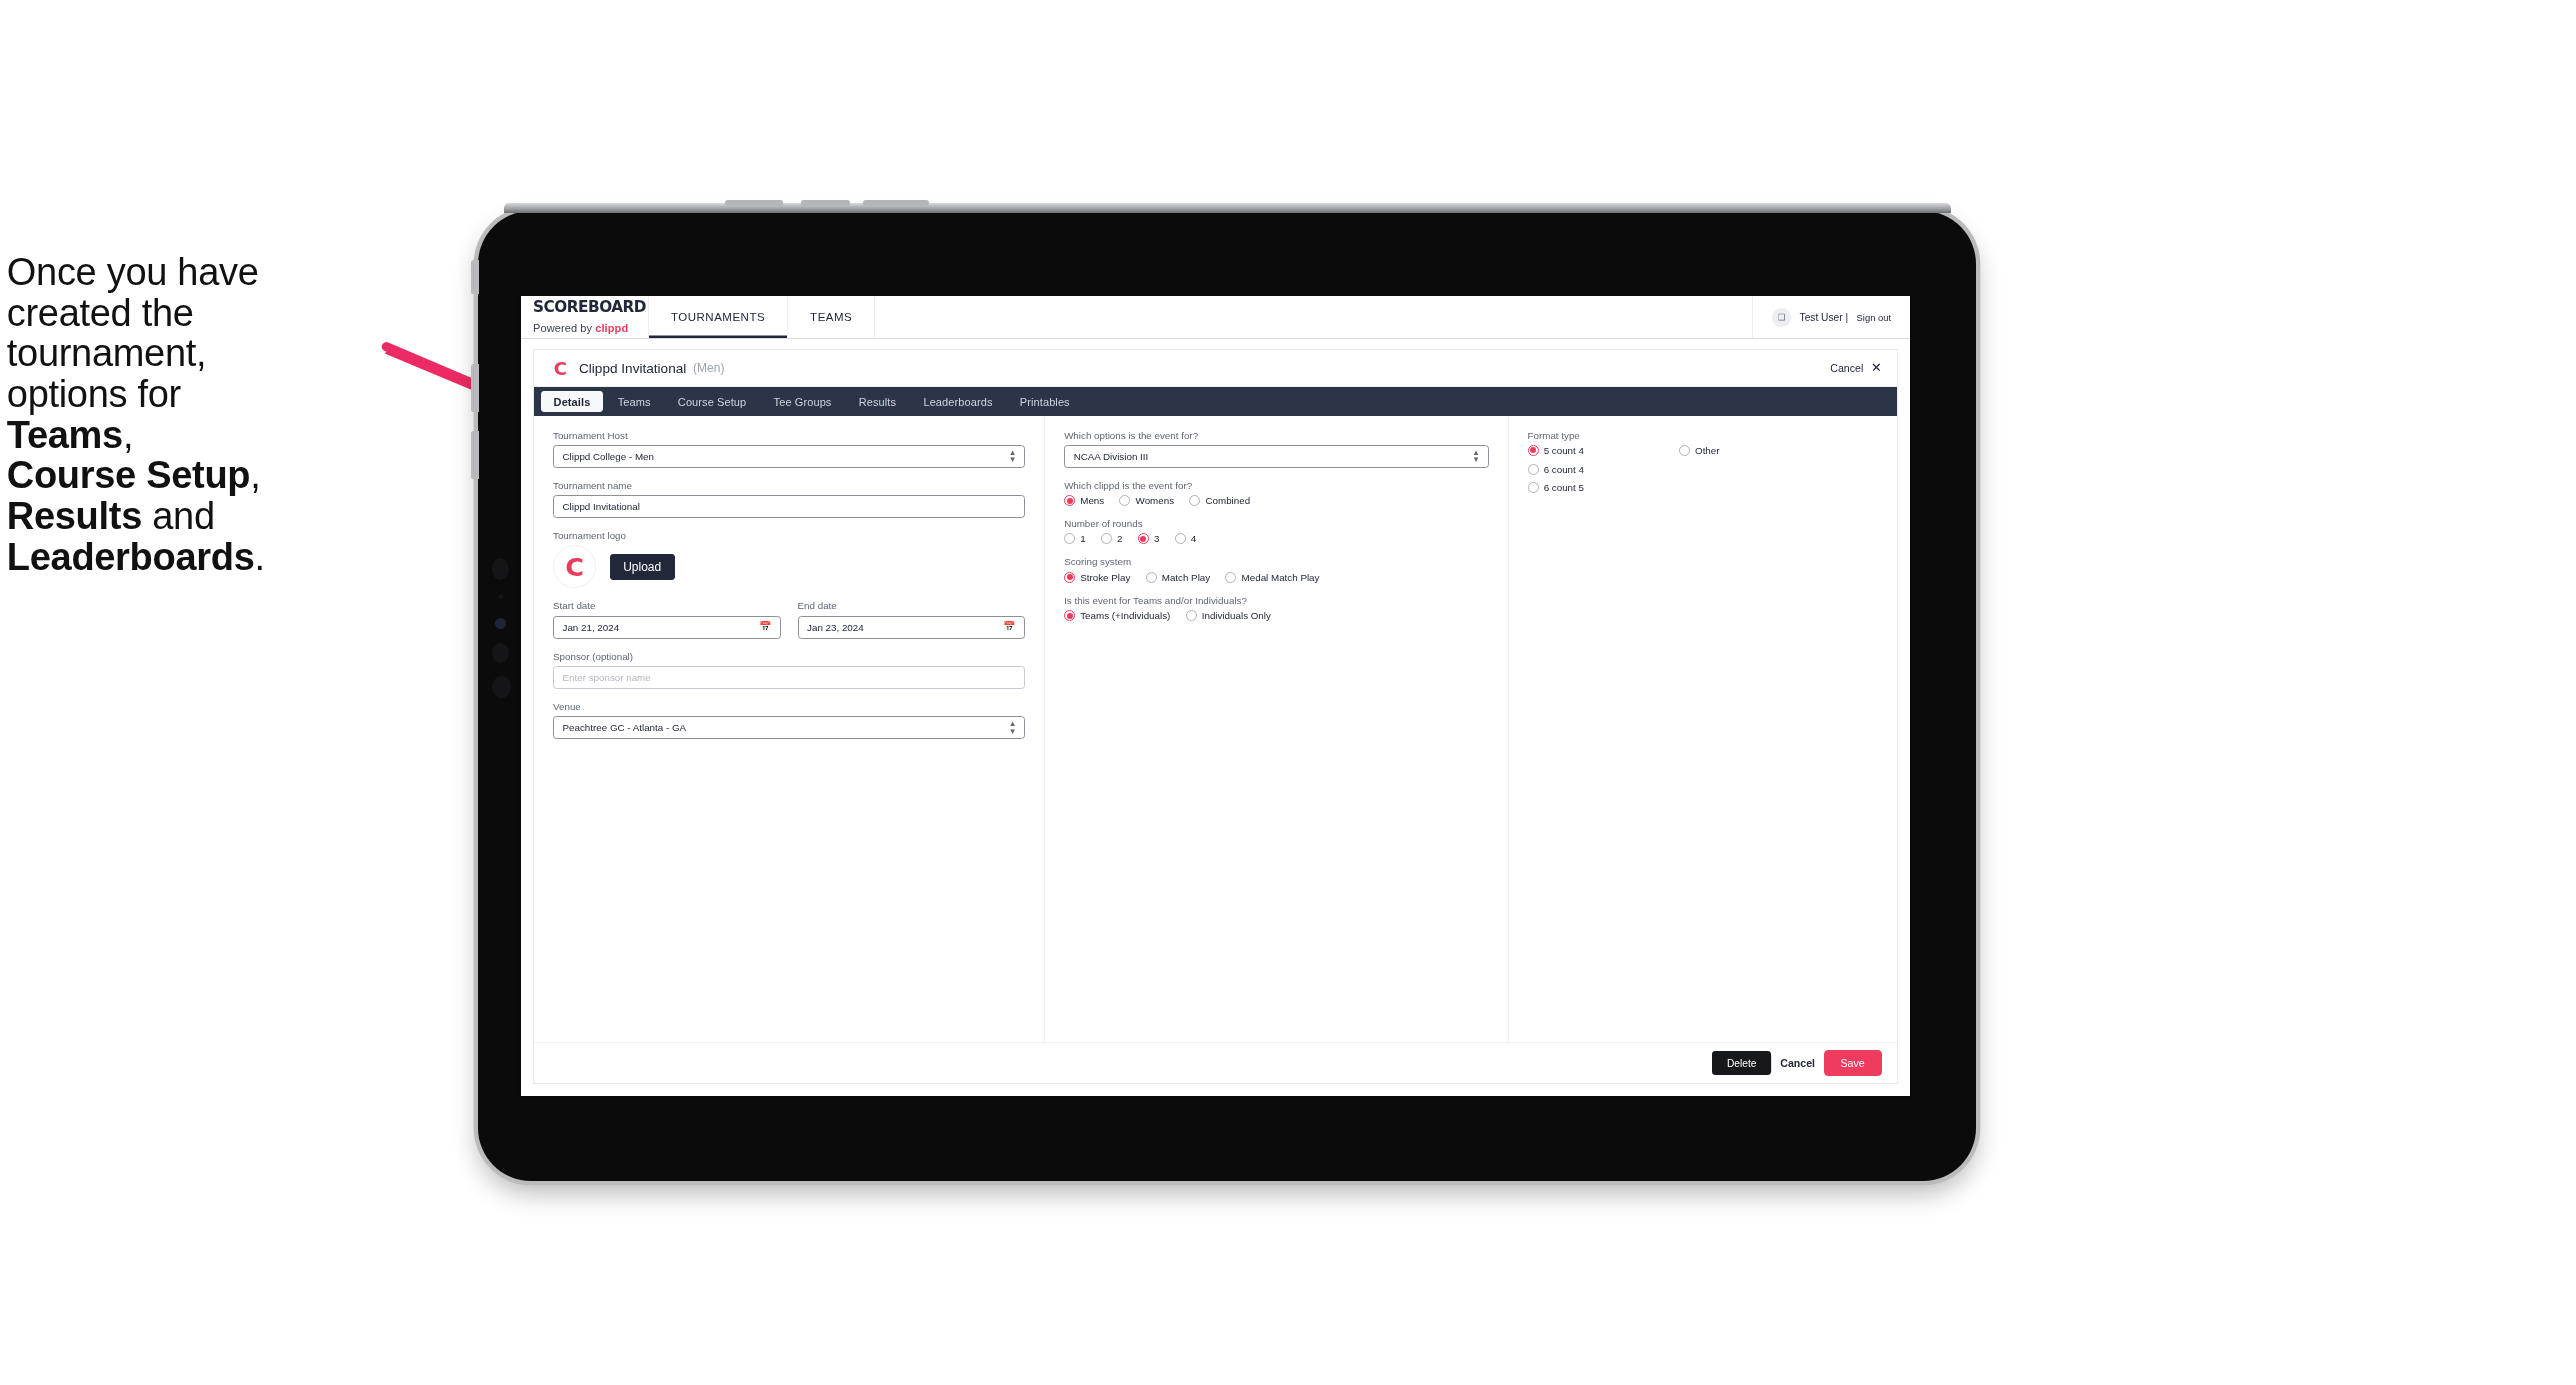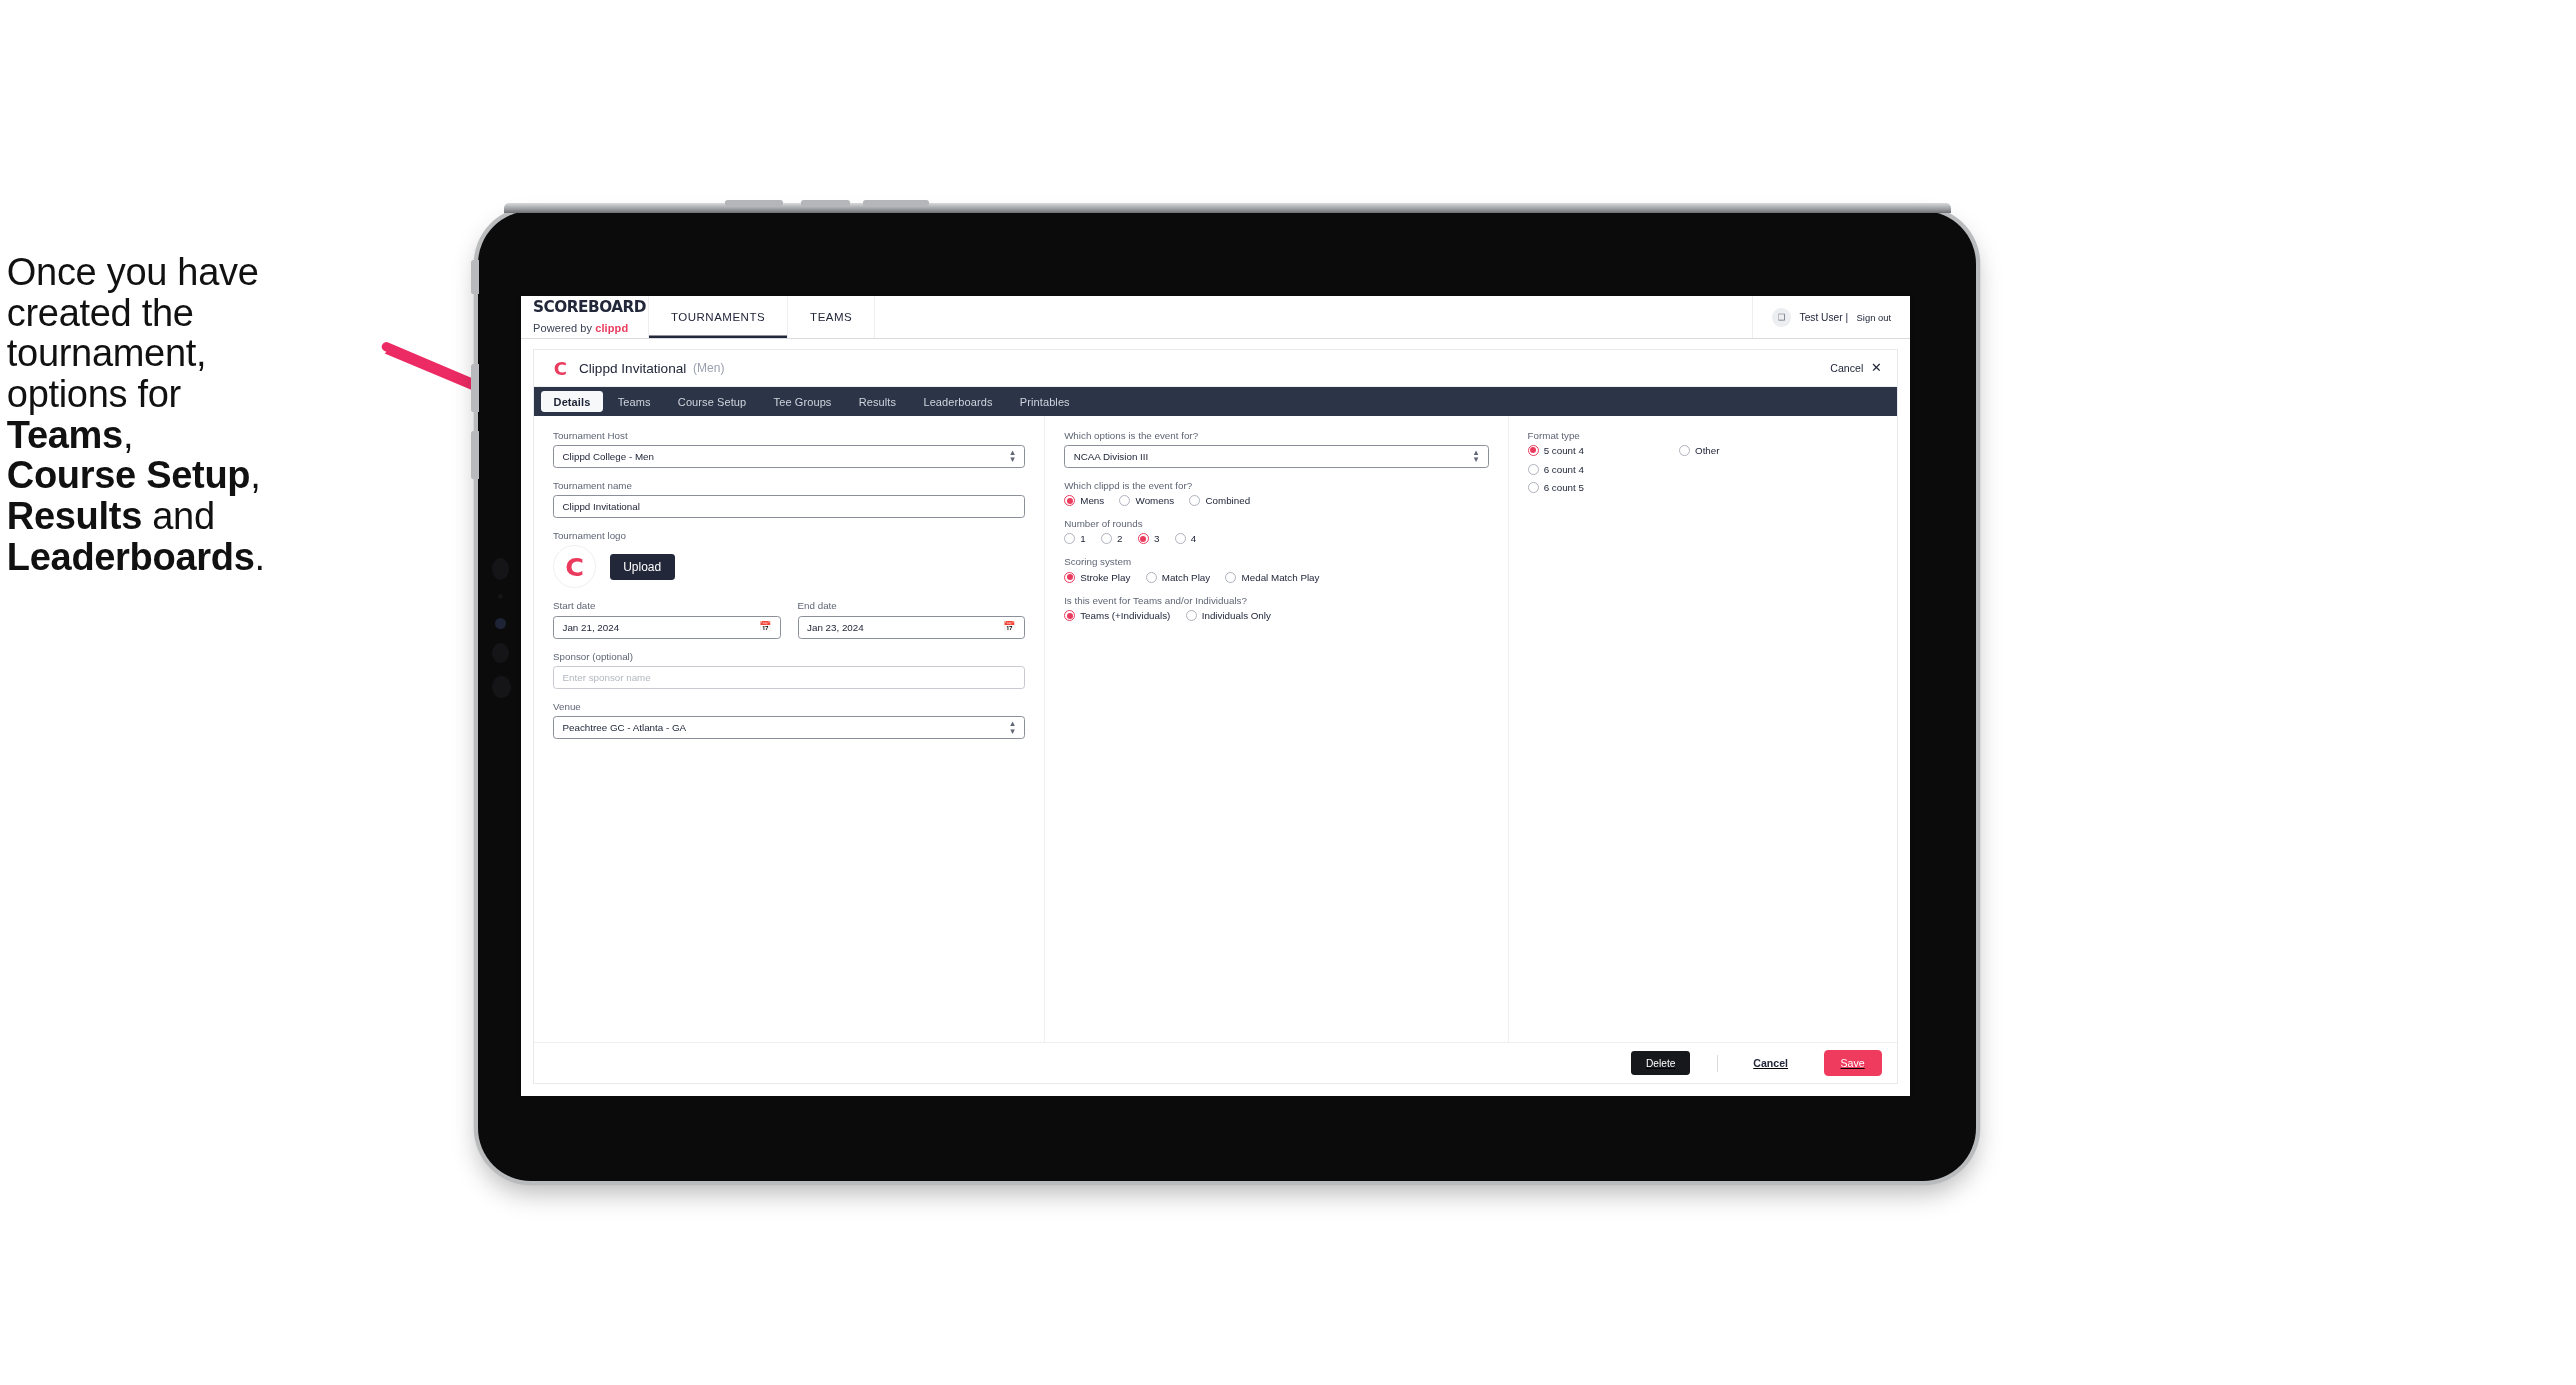--- a/index.html
+++ b/index.html
@@ -121,21 +121,21 @@
            display:flex; align-items:center; justify-content:center; flex:0 0 auto; }
   .radio.on { border-color:#ea3b5e; }
   .radio.on::after { content:""; width:6px; height:6px; border-radius:50%; background:#ea3b5e; }
 
   .fmtgrid { display:flex; }
   .fmtcol { display:flex; flex-direction:column; gap:7.7px; }
   .fmtcol.second { margin-left:95px; }
 
   
   #cardfoot { height:41px; border-top:0.9px solid #eef0f2; display:flex; align-items:center;
-              justify-content:flex-end; padding-right:15.3px; gap:27px;text-decoration:underline; }
+              justify-content:flex-end; padding-right:15.3px; gap:0; }
   .btn-delete { background:#17181c; color:#fff; font-size:10.2px; border-radius:3.4px; padding:6.8px 14.5px; }
   .foot-div { width:0.9px; height:17px; background:#d8dade; }
   .btn-cancel { color:#22273a; font-size:10.6px; padding:0 8.5px; font-weight:600;}
   .btn-save { background:#ef3b5e; color:#fff; font-size:10.6px; border-radius:4.3px; padding:6.8px 17px; }
 </style>
 </head>
 <body>
 
 <div id="stage">
 

